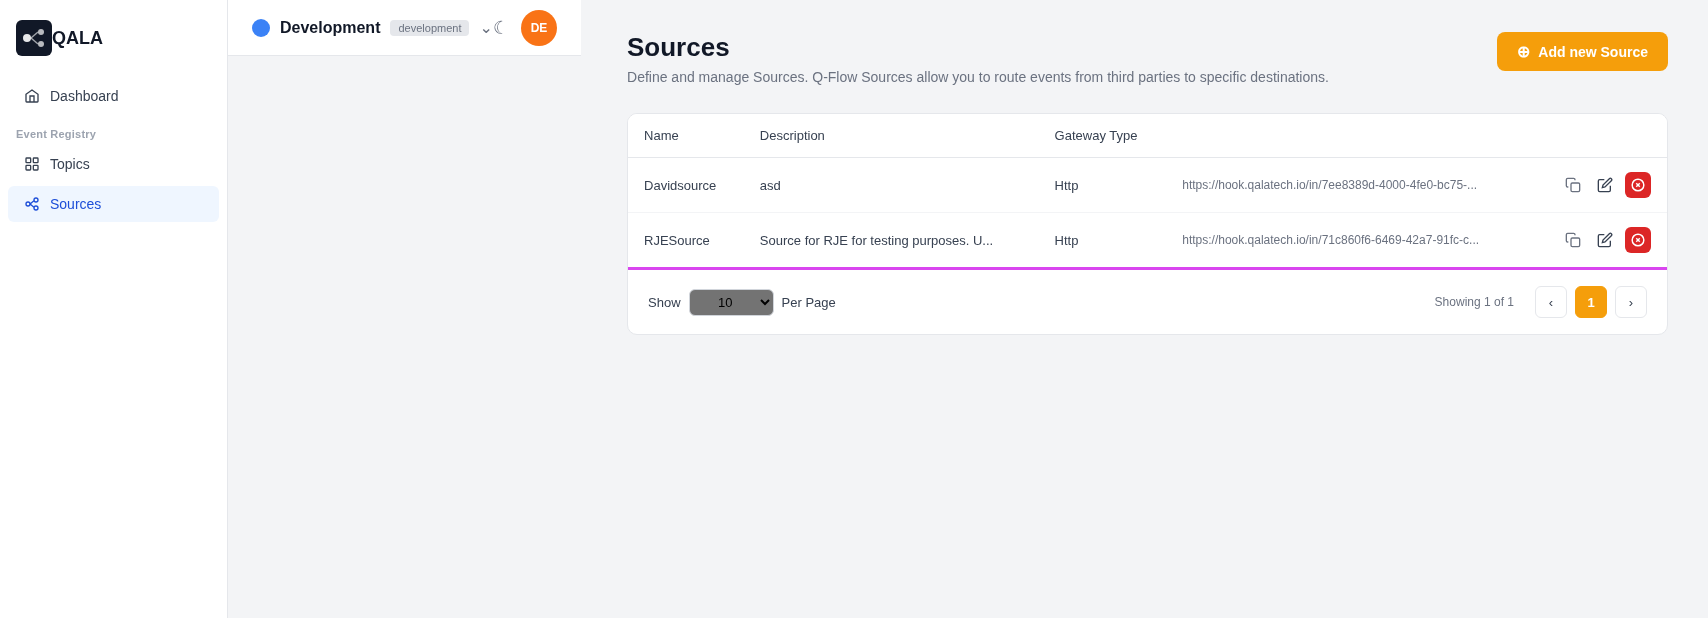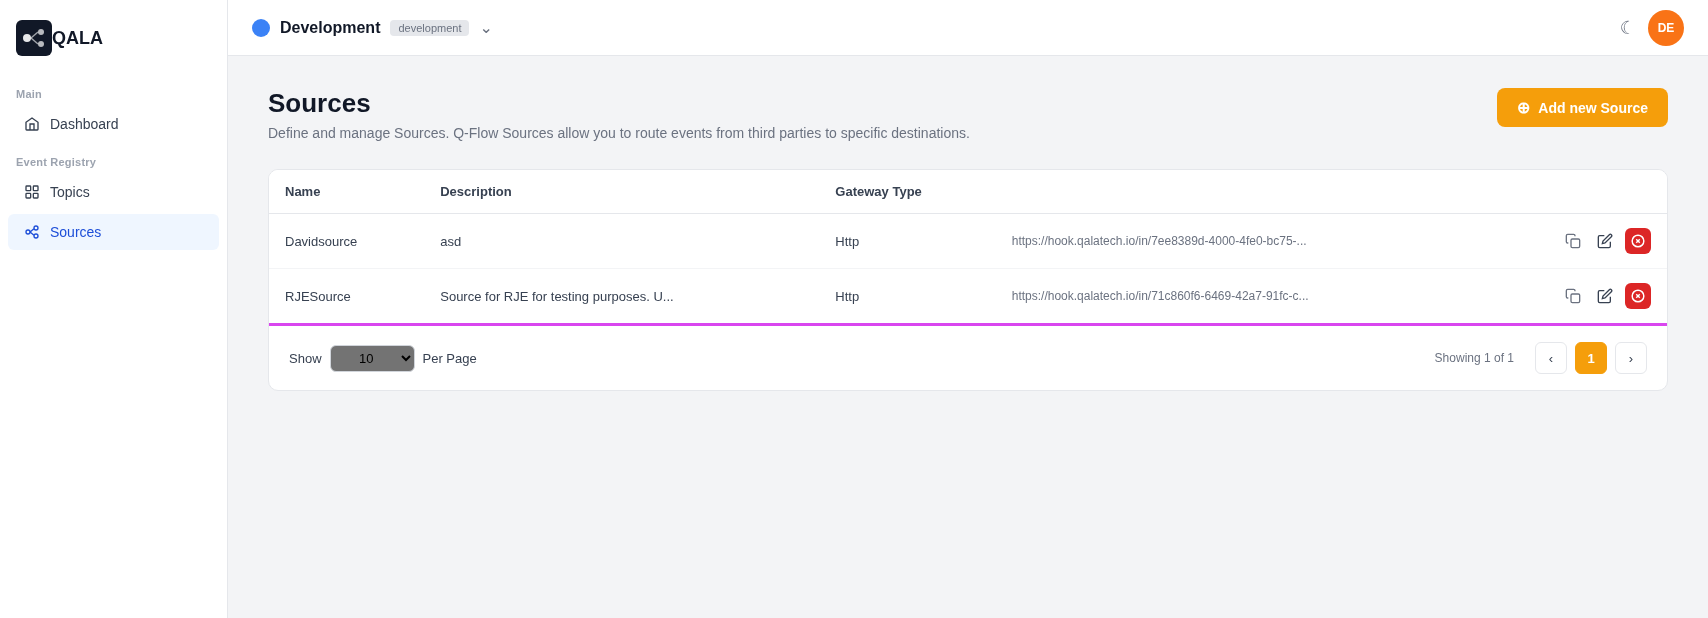--- a/index.html
+++ b/index.html
@@ -49,22 +49,22 @@
     .sidebar-item.active {
       background: #eff6ff;
       color: #1d4ed8;
     }
     .sidebar-item svg { flex-shrink: 0; }
 
     
     .main-area {
       flex: 1;
       display: flex;
-      flex-direction: column;
       overflow: hidden;
+      gap: 6px;
     }
     .topbar {
       background: #fff;
       border-bottom: 1px solid #e5e7eb;
       height: 56px;
       display: flex;
       align-items: center;
       justify-content: space-between;
       padding: 0 24px;
     }
@@ -165,21 +165,21 @@
       overflow: hidden;
     }
     table {
       width: 100%;
       border-collapse: collapse;
     }
     thead th {
       padding: 14px 16px;
       text-align: left;
       font-size: 13px;
-      font-weight: 700;
+      font-weight: 400;
       color: #374151;
       border-bottom: 1px solid #e5e7eb;
       background: #fff;
     }
     tbody tr {
       border-bottom: 1px solid #f3f4f6;
     }
     tbody tr:last-child { border-bottom: none; }
     tbody td {
       padding: 14px 16px;
@@ -278,21 +278,20 @@
       <rect width="36" height="36" rx="6" fill="#111827"></rect>
       <circle cx="11" cy="18" r="4" fill="#fff" opacity="0.9"></circle>
       <circle cx="25" cy="12" r="3" fill="#fff" opacity="0.7"></circle>
       <circle cx="25" cy="24" r="3" fill="#fff" opacity="0.7"></circle>
       <line x1="15" y1="18" x2="22" y2="12" stroke="#fff" stroke-width="1.5" opacity="0.6"></line>
       <line x1="15" y1="18" x2="22" y2="24" stroke="#fff" stroke-width="1.5" opacity="0.6"></line>
     </svg>
     <span style="font-size:18px;font-weight:700;color:#111827;">QALA</span>
   </div>
 
-  <div class="sidebar-section-label">Main</div>
   <div class="sidebar-item">
     <svg width="16" height="16" fill="none" stroke="currentColor" stroke-width="2" viewBox="0 0 24 24">
         <path d="M3 9.5L12 3l9 6.5V20a1 1 0 01-1 1H4a1 1 0 01-1-1V9.5z"></path>
         <path d="M9 21V12h6v9"></path>
       </svg>
     <span>Dashboard</span>
   </div>
 
   <div class="sidebar-section-label">Event Registry</div>
 

